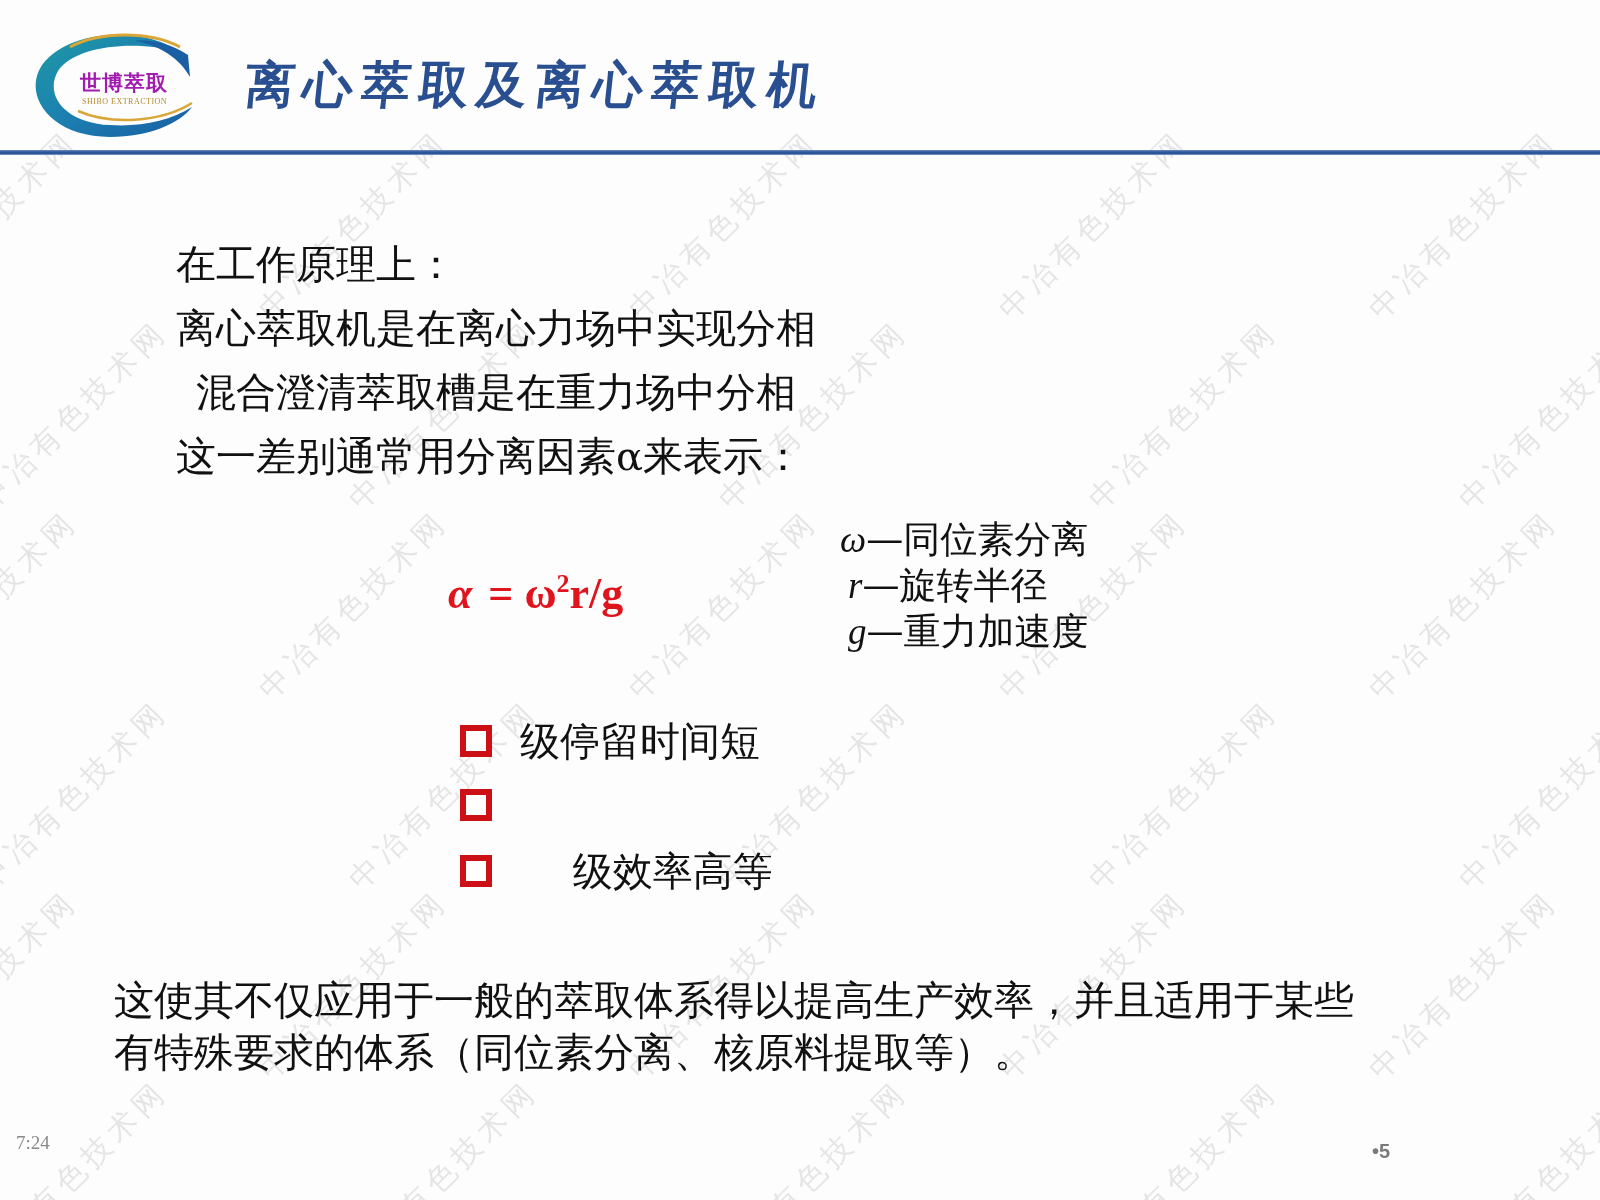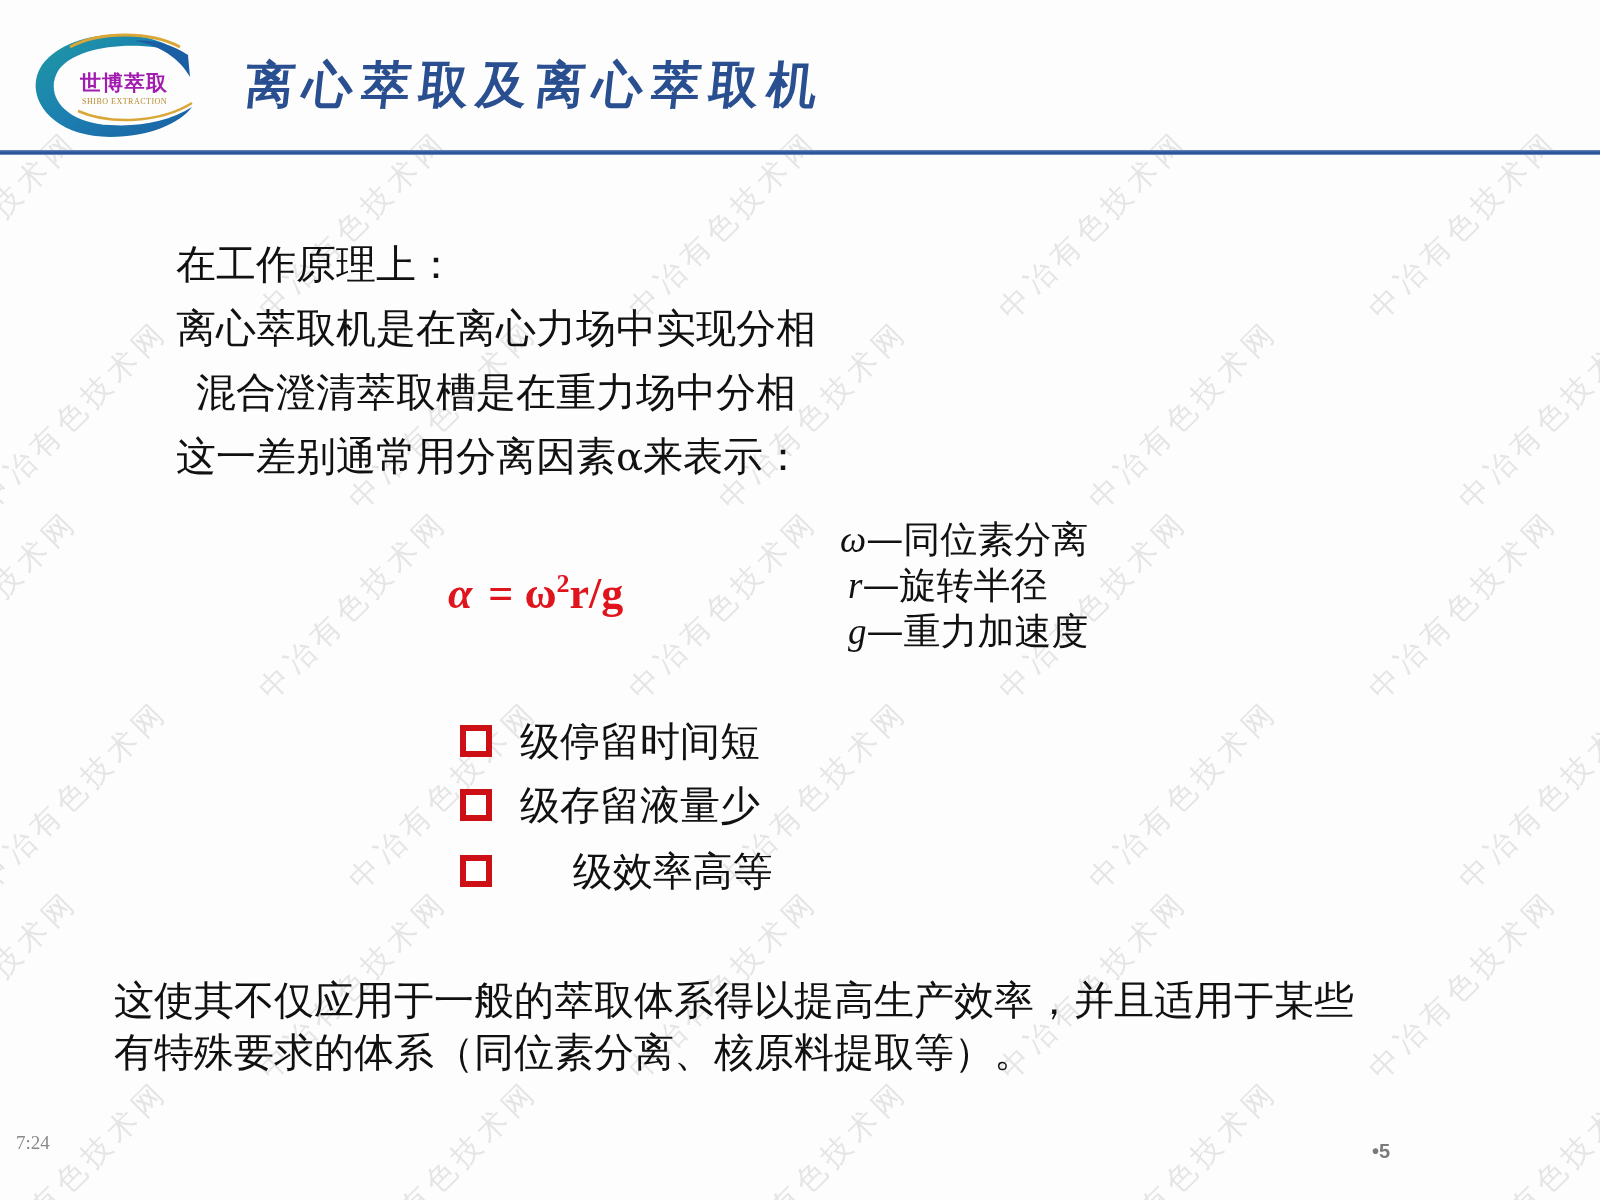--- a/index.html
+++ b/index.html
@@ -235,21 +235,20 @@
     </div>
 
 
     <div>
       <div class="bullet-row" style="top:716px;">
         <span class="bullet-box"></span>
         <span class="bullet-text">级停留时间短</span>
       </div>
       <div class="bullet-row" style="top:780px;">
         <span class="bullet-box"></span>
-        <span class="bullet-text">级存留液量少</span>
       </div>
       <div class="bullet-row" style="top:846px;gap:40px;">
         <span class="bullet-box"></span>
         <span class="bullet-text" style="white-space:pre;"> 级效率高等</span>
       </div>
     </div>
 
     <div>
       <div class="line" style="left:114px; top:976px;">这使其不仅应用于一般的萃取体系得以提高生产效率，并且适用于某些</div>
       <div class="line" style="left:114px; top:1028px;">有特殊要求的体系（同位素分离、核原料提取等）。</div>

